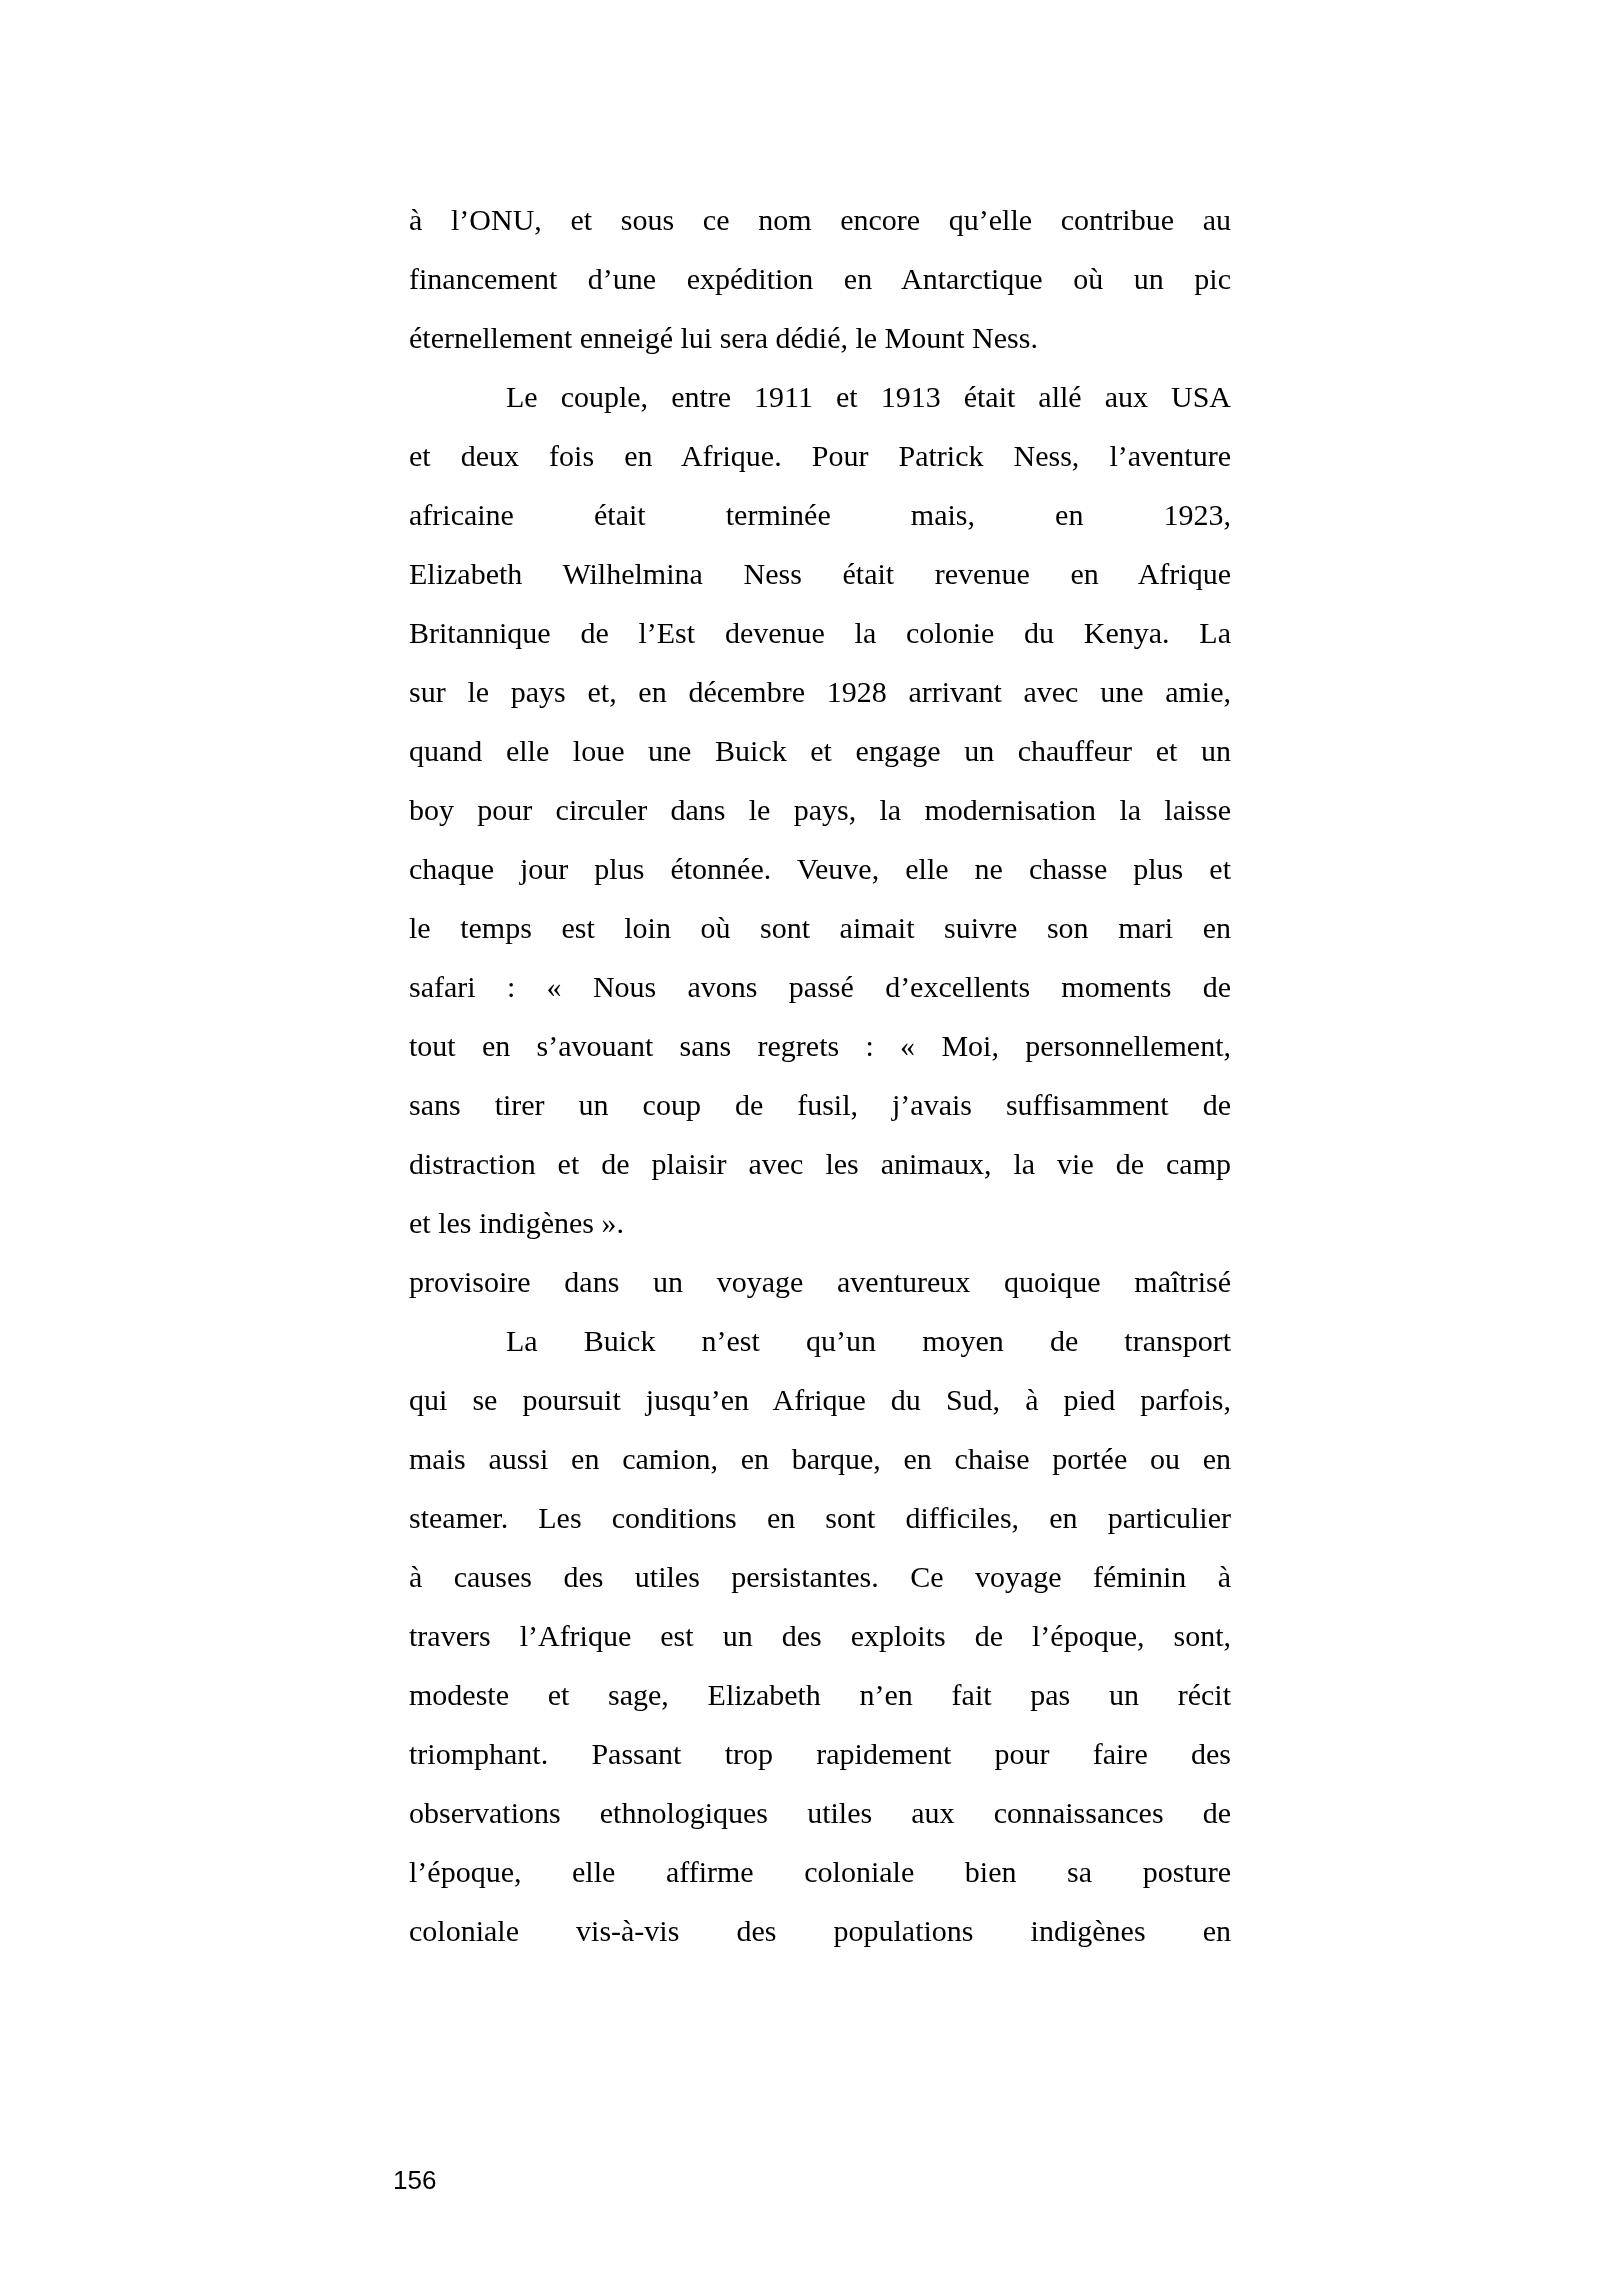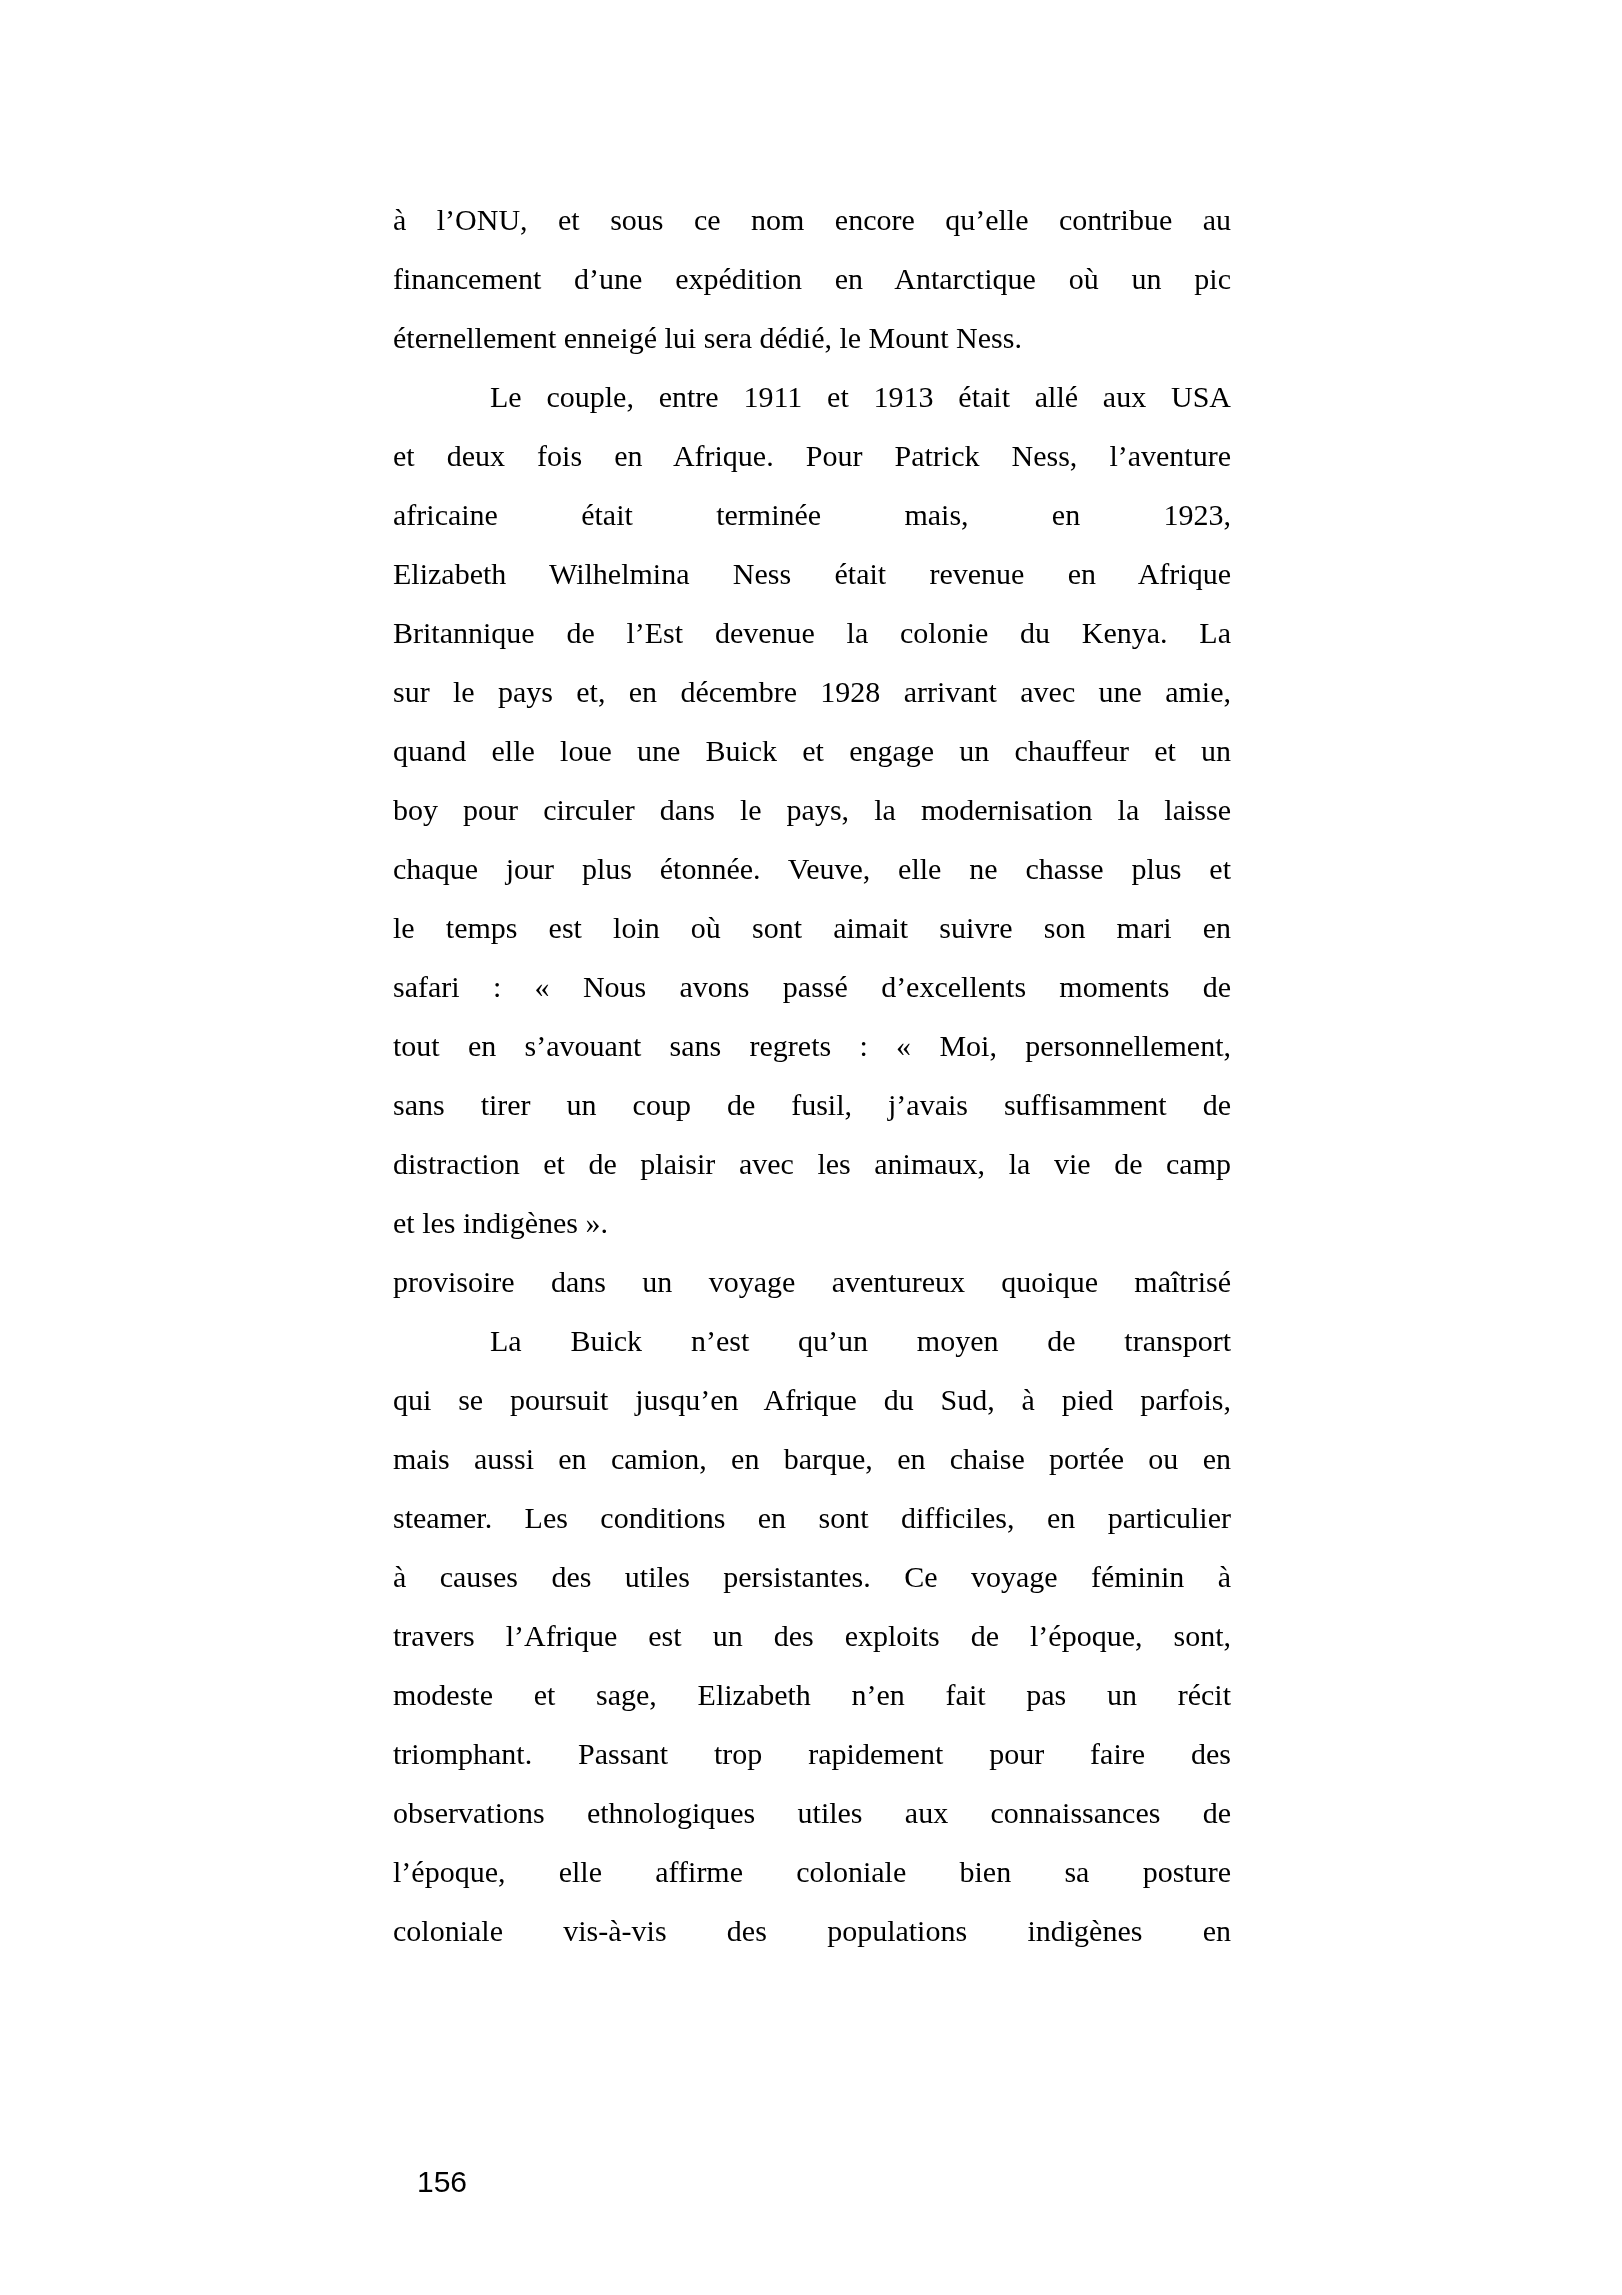--- a/index.html
+++ b/index.html
@@ -22,36 +22,36 @@
     font-family: "Liberation Serif", "DejaVu Serif", serif;
     font-size: 30px;
   }
   .line {
     height: 59px;
     line-height: 59px;
     text-align: justify;
     text-align-last: justify;
     text-justify: inter-word;
     white-space: nowrap;
+    margin-left: 16px;
   }
   .line.end {
     text-align-last: left;
   }
   .line.indent {
     padding-left: 97px;
   }
   .page-number {
     position: absolute;
     left: 393px;
     top: 2167px;
     color: #000000;
     font-family: "Liberation Sans", sans-serif;
-    font-size: 30px;
+    font-size: 26px;
     line-height: 1;
-    margin-left: 24px;
   }
 </style>
 </head>
 <body>
 
 <div class="text-block">
   <div class="line">à l’ONU, et sous ce nom encore qu’elle contribue au</div>
   <div class="line">financement d’une expédition en Antarctique où un pic</div>
   <div class="line end">éternellement enneigé lui sera dédié, le Mount Ness.</div>
   <div class="line indent">Le couple, entre 1911 et 1913 était allé aux USA</div>

